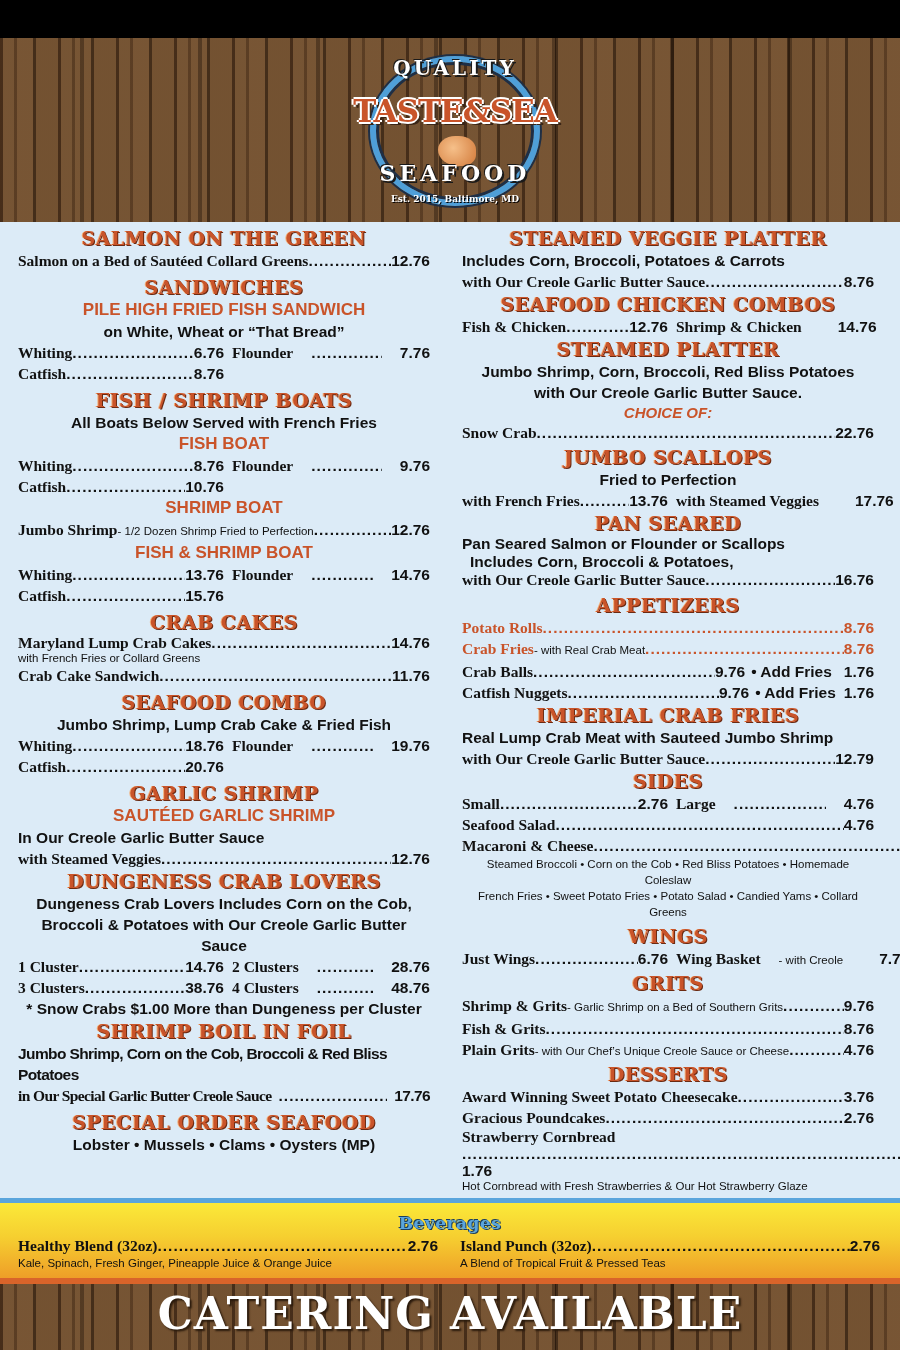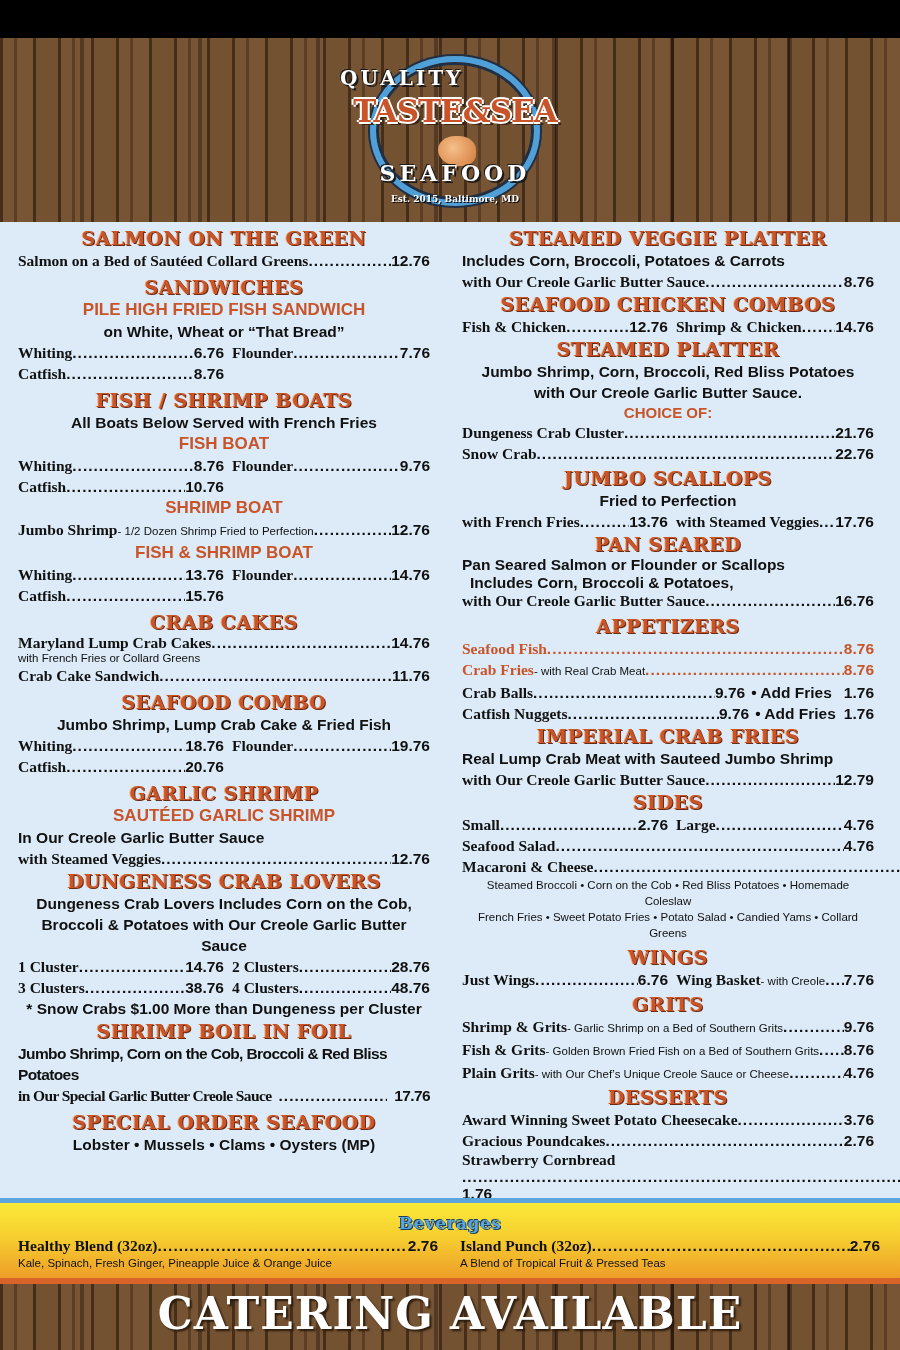--- a/index.html
+++ b/index.html
@@ -21,21 +21,21 @@
       repeating-linear-gradient(90deg,
         rgba(0,0,0,0) 0px, rgba(0,0,0,0) 80px,
         rgba(25,12,4,0.55) 80px, rgba(25,12,4,0.55) 84px,
         rgba(0,0,0,0) 84px, rgba(0,0,0,0) 118px);
   }
 
   .header { position: absolute; left: 0; top: 38px; width: 900px; height: 184px; }
   .logo { position: absolute; left: 340px; top: 10px; width: 230px; height: 170px; }
   .logo .ring { position: absolute; left: 30px; top: 8px; width: 170px; height: 150px; border-radius: 50%;
     border: 6px solid #4f9fd8; box-shadow: 0 0 0 3px #1f2f45 inset, 0 0 0 2px #1f2f45; }
-  .logo .quality { position: absolute; left: 0; top: 18px; width: 230px; color: #fff;
+  .logo .quality { position: absolute; left: 0; top: 8px; width: 230px; text-align: center; color: #fff;
     font-family: "DejaVu Serif", serif; font-weight: bold; font-size: 20px; letter-spacing: 3px;
     text-shadow: 2px 2px 0 #1a1a1a, -1px -1px 0 #1a1a1a; }
   .logo .tastesea { position: absolute; left: 0; top: 45px; width: 230px; text-align: center; color: #c9542a;
     font-family: "DejaVu Serif", serif; font-weight: bold; font-size: 31px; letter-spacing: -1px;
     text-shadow: 2px 0 0 #fff, -2px 0 0 #fff, 0 2px 0 #fff, 0 -2px 0 #fff, 3px 3px 0 #3a2516; }
   .logo .shrimp { position: absolute; left: 98px; top: 88px; width: 38px; height: 30px; border-radius: 50% 50% 40% 60%;
     background: radial-gradient(circle at 40% 40%, #f6c08a, #d27a3a); }
   .logo .seafood { position: absolute; left: 0; top: 112px; width: 230px; text-align: center; color: #fff;
     font-family: "DejaVu Serif", serif; font-weight: bold; font-size: 22px; letter-spacing: 4px;
     text-shadow: 2px 2px 0 #1a1a1a, -1px -1px 0 #1a1a1a; }
@@ -44,35 +44,35 @@
 
   .menu { position: absolute; left: 0; top: 222px; width: 900px; height: 976px; background: #dcebf7; }
   .col { position: absolute; top: 4px; }
   .col.left { left: 18px; width: 412px; }
   .col.right { left: 462px; width: 412px; }
 
   .sec-title { text-align: center; font-family: "DejaVu Serif", serif; font-weight: bold; color: #c9542a;
     font-size: 19px; line-height: 24px; letter-spacing: 0.5px; text-transform: uppercase;
     text-shadow: 1px 1px 0 #6b2a12, -1px 0 0 #f3b07a; transform: scaleY(0.95); }
   .sub-title { text-align: center; color: #c9542a; font-weight: bold; font-size: 17px; line-height: 22px; }
-  .sub-title.italic { font-size: 15px; line-height: 19px; }
+  .sub-title.italic { font-style: italic; font-size: 15px; line-height: 19px; }
   .desc { color: #111; font-weight: bold; font-size: 15.5px; line-height: 21px; }
   .desc.center { text-align: center; }
   .desc.small { font-size: 11.5px; line-height: 14px; font-weight: normal; }
   .desc.italic { font-style: italic; font-weight: normal; font-size: 13px; }
 
   .row { display: flex; align-items: baseline; color: #111; font-weight: bold; font-size: 15.5px; line-height: 21px; white-space: nowrap; }
   .row.orange { color: #c9542a; }
   .row .name { flex: 0 0 auto; font-family: Liberation Serif, serif; }
   .row .note { font-weight: normal; font-size: 11.5px; }
   .row .dots { flex: 1 1 auto; overflow: hidden; letter-spacing: 1px; font-weight: bold; }
   .row .dots::after { content: "................................................................................................................................................"; }
   .row .price { flex: 0 0 auto; }
   .row .half { display: flex; align-items: baseline; width: 50%; }
-  .row .half + .half { padding-left: 8px; }
+  .row .half + .half { padding-left: 8px; gap: 18px; }
   .row .mid { flex: 0 0 auto; padding: 0 6px; }
 
   .gap4 { height: 4px; }
   .gap2 { height: 2px; }
 
   .bev { position: absolute; left: 0; top: 1198px; width: 900px; height: 86px;
     border-top: 5px solid #5aa5dc; border-bottom: 6px solid #d9642a;
     background: linear-gradient(#fbe939, #f6cf30 45%, #ee9e28); }
   .bev .title { position: absolute; left: 0; top: 10px; width: 900px; text-align: center;
     font-family: "DejaVu Serif", serif; font-weight: bold; color: #5aa5dc; font-size: 17px; letter-spacing: 0.5px;
@@ -323,25 +323,20 @@
           </div>
       </div>
     </div>
 
     <div>
       <div class="sec-title">Steamed Platter</div>
       <div class="desc center">Jumbo Shrimp, Corn, Broccoli, Red Bliss Potatoes</div>
       <div class="desc center">with Our Creole Garlic Butter Sauce.</div>
       <div class="sub-title italic">CHOICE OF:</div>
       <div class="row">
-        <span class="name">Dungeness Crab Cluster</span>
-          <span class="dots"></span>
-          <span class="price">21.76</span>
-      </div>
-      <div class="row">
         <span class="name">Snow Crab</span>
           <span class="dots"></span>
           <span class="price">22.76</span>
       </div>
     </div>
     <div class="gap2"></div>
 
     <div>
       <div class="sec-title">Jumbo Scallops</div>
       <div class="desc center">Fried to Perfection</div>
@@ -367,21 +362,21 @@
         <span class="name">with Our Creole Garlic Butter Sauce</span>
           <span class="dots"></span>
           <span class="price">16.76</span>
       </div>
     </div>
     <div class="gap4"></div>
 
     <div>
       <div class="sec-title">Appetizers</div>
       <div class="row orange">
-        <span class="name">Seafood Fish</span>
+        <span class="name">Potato Rolls</span>
           <span class="dots"></span>
           <span class="price">8.76</span>
       </div>
       <div class="row orange">
         <span class="name">Crab Fries</span>
           <span class="note" style="color:#111;"> - with Real Crab Meat</span>
           <span class="dots"></span>
           <span class="price">8.76</span>
       </div>
       <div class="row">
@@ -461,21 +456,20 @@
     <div>
       <div class="sec-title">Grits</div>
       <div class="row">
         <span class="name">Shrimp &amp; Grits</span>
           <span class="note">- Garlic Shrimp on a Bed of Southern Grits</span>
           <span class="dots"></span>
           <span class="price">9.76</span>
       </div>
       <div class="row">
         <span class="name">Fish &amp; Grits</span>
-          <span class="note">- Golden Brown Fried Fish on a Bed of Southern Grits</span>
           <span class="dots"></span>
           <span class="price">8.76</span>
       </div>
       <div class="row">
         <span class="name">Plain Grits</span>
           <span class="note">- with Our Chef’s Unique Creole Sauce or Cheese</span>
           <span class="dots"></span>
           <span class="price">4.76</span>
       </div>
     </div>

